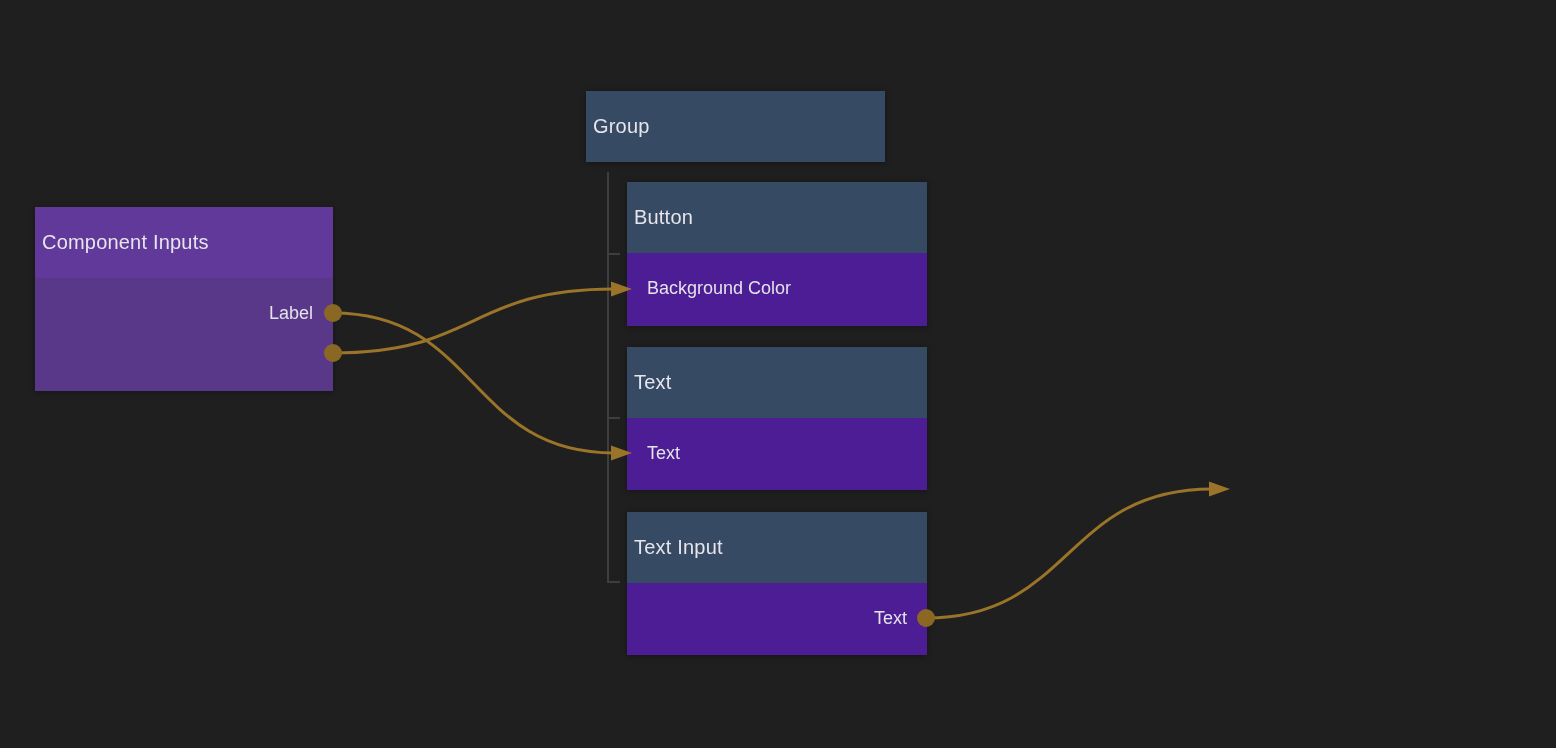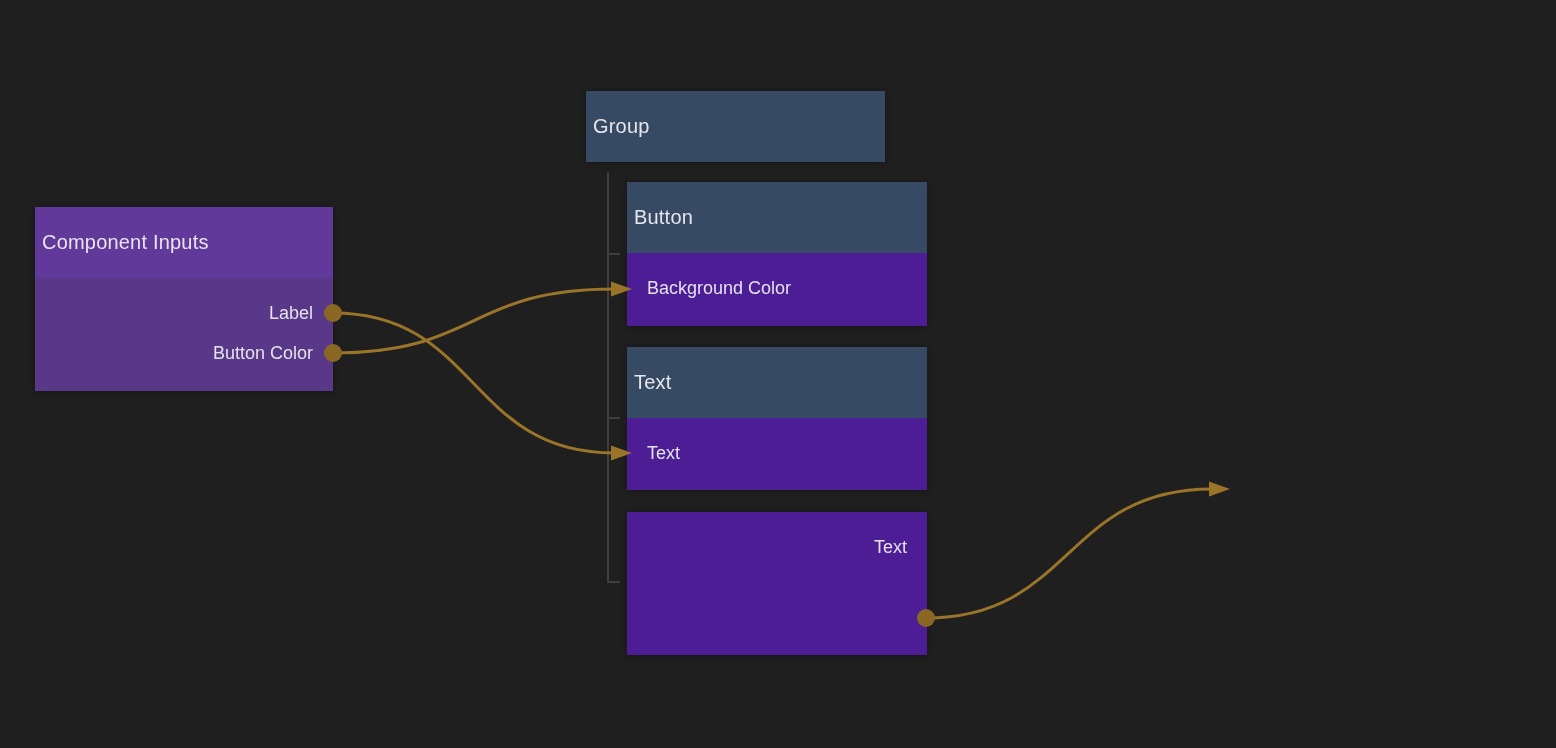--- a/index.html
+++ b/index.html
@@ -65,23 +65,20 @@
 <div class="canvas">
 
   <div class="node purple" style="left:35px; top:207px; width:298px; height:184px;text-align:center;">
     <div class="node-header">
       <span>Component Inputs</span>
     </div>
     <div class="node-body">
       <div class="port-row align-right">
         <span>Label</span>
       </div>
-      <div class="port-row align-right">
-        <span>Button Color</span>
-      </div>
     </div>
   </div>
 
   <div class="node slate" style="left:586px; top:91px; width:299px; height:71px;">
     <div class="node-header">
       <span>Group</span>
     </div>
   </div>
 
   <div class="node slate" style="left:627px; top:182px; width:300px; height:144px;">
@@ -100,20 +97,23 @@
       <span>Text</span>
     </div>
     <div class="node-body">
       <div class="port-row align-left">
         <span>Text</span>
       </div>
     </div>
   </div>
 
   <div class="node slate" style="left:627px; top:512px; width:300px; height:143px;">
+    <div class="node-header">
+      <span>Text Input</span>
+    </div>
     <div class="node-body">
       <div class="port-row align-right">
         <span>Text</span>
       </div>
     </div>
   </div>
 
 
   <svg class="wires" width="1556" height="748" viewBox="0 0 1556 748" xmlns="http://www.w3.org/2000/svg">
 

